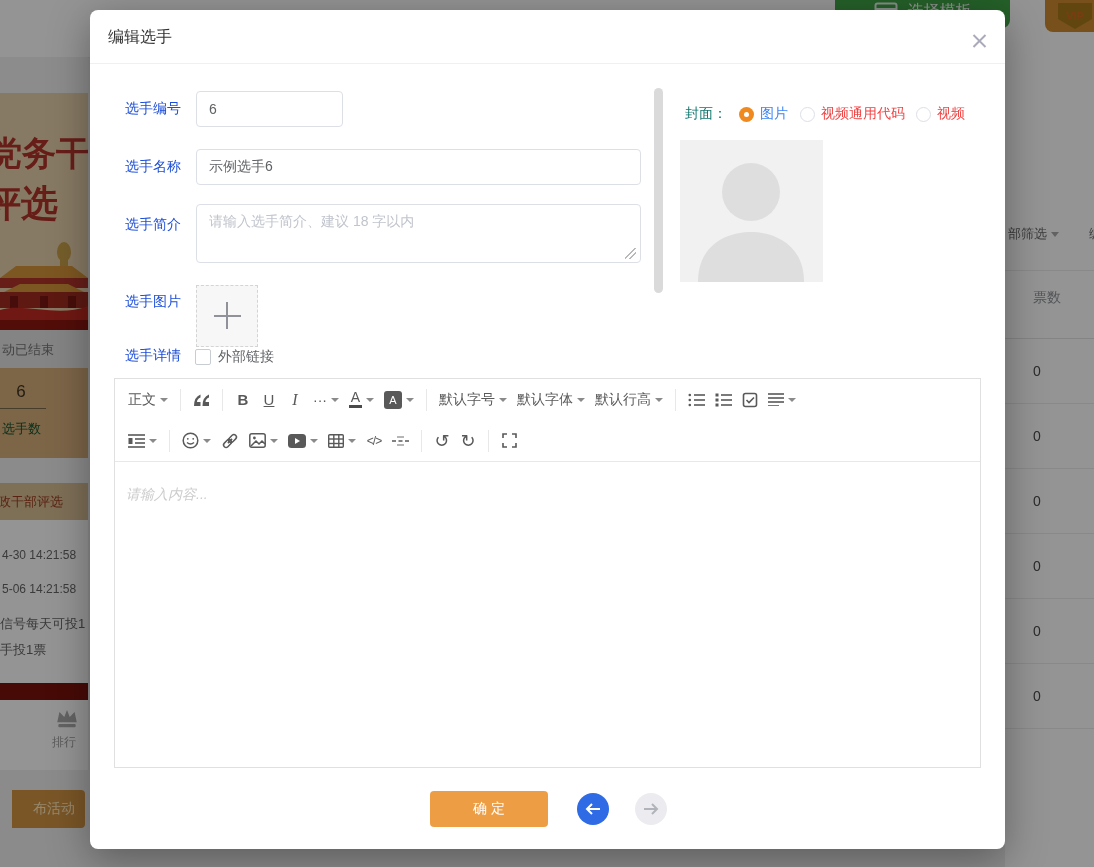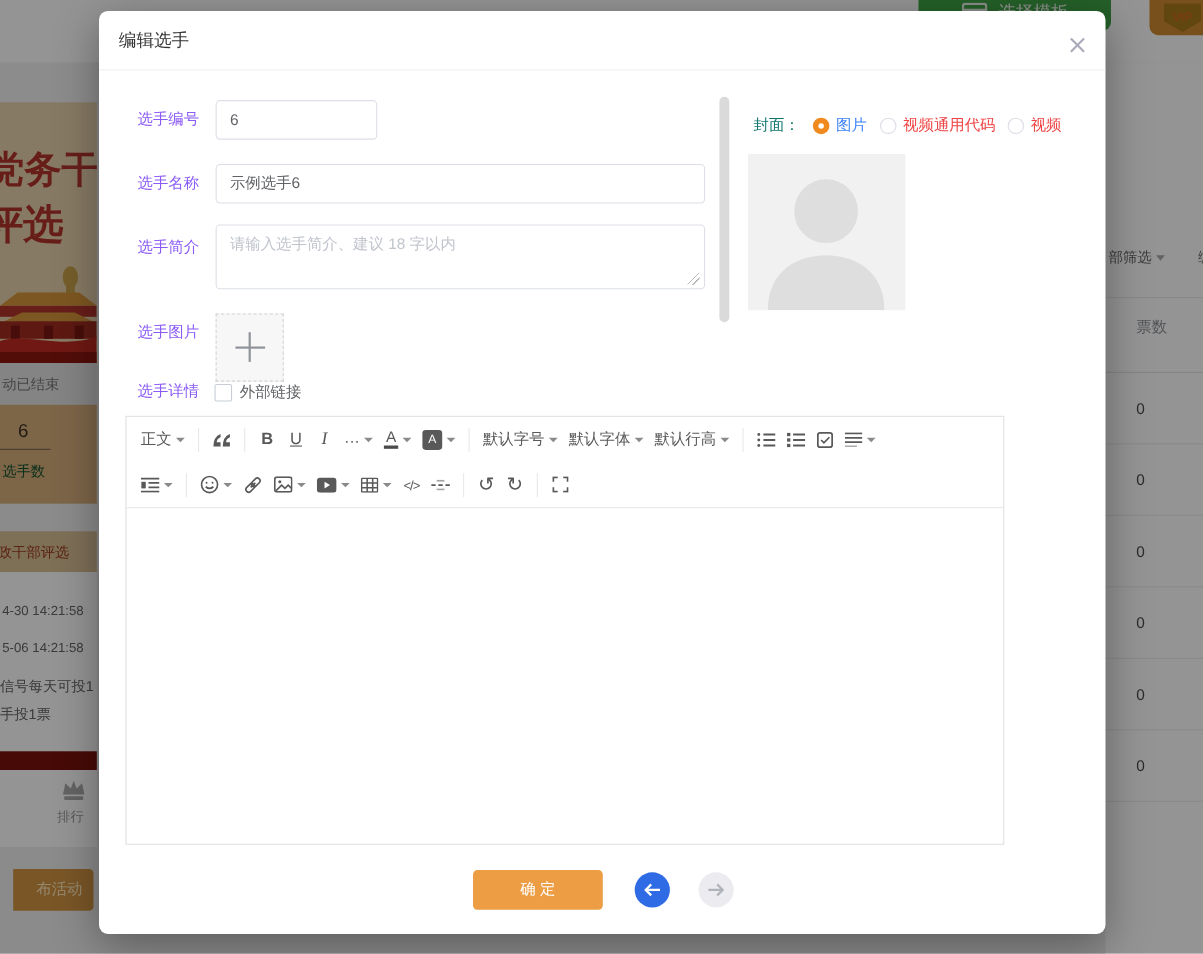--- a/index.html
+++ b/index.html
@@ -59,21 +59,21 @@
   
   .modal{position:absolute;left:90px;top:10px;width:915px;height:839px;background:#fff;border-radius:8px;z-index:10;
     box-shadow:0 10px 40px rgba(0,0,0,0.35);}
   .m-title{position:absolute;left:18px;top:17px;font-size:16px;color:#333;}
   .m-close{position:absolute;right:14px;top:20px;width:22px;height:22px;background:none;border:none;cursor:pointer;padding:0;}
   .m-close i{position:absolute;left:2px;top:10px;width:17px;height:2px;background:#aab;display:block;}
   .m-close i:first-child{transform:rotate(45deg);}
   .m-close i:last-child{transform:rotate(-45deg);}
   .m-divider{position:absolute;left:0;top:53px;width:915px;height:1px;background:#f0f0f0;}
 
-  .f-label{position:absolute;font-size:14px;color:#8b5cf6;}
+  .f-label{position:absolute;font-size:14px;color:#1d4ed8;}
   .f-input{position:absolute;border:1px solid #dcdfe6;border-radius:4px;font-size:14px;color:#606266;padding:0 12px;font-family:inherit;box-sizing:border-box;}
   .f-input::placeholder,.f-area::placeholder{color:#c0c4cc;}
   .f-area{position:absolute;border:1px solid #dcdfe6;border-radius:4px;font-size:14px;color:#606266;padding:8px 12px;font-family:inherit;box-sizing:border-box;resize:none;}
   .area-grip{position:absolute;left:535px;top:238px;width:11px;height:11px;pointer-events:none;
     background:linear-gradient(135deg,transparent 45%,#b9b9b9 45%,#b9b9b9 52%,transparent 52%,transparent 68%,#b9b9b9 68%,#b9b9b9 75%,transparent 75%);}
   .upload-box{position:absolute;left:106px;top:275px;width:62px;height:62px;background:#f7f7f7;border:1px dashed #d4d4d4;box-sizing:border-box;cursor:pointer;}
   .plus-h{position:absolute;left:17px;top:29px;width:27px;height:2px;background:#8f9399;}
   .plus-v{position:absolute;left:29px;top:16px;width:2px;height:27px;background:#8f9399;}
   .chk{position:absolute;left:105px;top:339px;width:14px;height:14px;border:1px solid #c8cdd4;border-radius:2px;background:#fff;cursor:pointer;}
   .chk-label{position:absolute;left:128px;top:338px;font-size:14px;color:#606266;}
@@ -83,21 +83,21 @@
   .cover-label{position:absolute;left:595px;top:95px;font-size:14px;color:#0f766e;}
   .cover-opt{position:absolute;top:95px;display:flex;align-items:center;gap:6px;cursor:pointer;}
   .radio{width:15px;height:15px;border-radius:50%;border:1px solid #dcdfe6;background:#fff;box-sizing:border-box;position:relative;}
   .cover-opt.sel .radio{border:none;background:#f08a1f;}
   .cover-opt.sel .radio::after{content:"";position:absolute;left:5px;top:5px;width:5px;height:5px;border-radius:50%;background:#fff;}
   .opt-label{font-size:14px;color:#ef4444;white-space:nowrap;}
   .cover-opt.sel .opt-label{color:#3b82f6;}
   .avatar{position:absolute;left:590px;top:130px;width:143px;height:142px;background:#f1f1f1;overflow:hidden;}
 
   
-  .editor{position:absolute;left:24px;top:368px;width:799px;height:390px;border:1px solid #e0e0e0;box-sizing:border-box;background:#fff;}
+  .editor{position:absolute;left:24px;top:368px;width:867px;height:390px;border:1px solid #e0e0e0;box-sizing:border-box;background:#fff;}
   .tb-row{display:flex;align-items:center;height:41px;padding:0 8px;}
   .toolbar{border-bottom:1px solid #e8e8e8;}
   .tb{min-width:26px;height:28px;display:flex;align-items:center;justify-content:center;padding:0 5px;color:#595959;font-size:14px;
     background:none;border:none;cursor:pointer;gap:4px;font-family:inherit;border-radius:3px;}
   .sep{width:1px;height:22px;background:#e8e8e8;margin:0 7px;}
   .car{width:0;height:0;border-left:4px solid transparent;border-right:4px solid transparent;border-top:4px solid #8a8a8a;}
   .g-bold{font-weight:bold;font-size:15px;}
   .g-under{text-decoration:underline;font-size:15px;}
   .g-italic{font-style:italic;font-family:"Liberation Serif","DejaVu Serif",serif;font-size:16px;}
   .g-colorA{display:inline-flex;flex-direction:column;align-items:center;line-height:13px;font-size:14px;}
@@ -417,20 +417,23 @@
           <button class="tb">
             <svg width="15" height="15" viewBox="0 0 15 15" fill="none" stroke="#595959" stroke-width="1.6">
                 <polyline points="1,5 1,1 5,1"></polyline>
                 <polyline points="10,1 14,1 14,5"></polyline>
                 <polyline points="14,10 14,14 10,14"></polyline>
                 <polyline points="5,14 1,14 1,10"></polyline>
               </svg>
           </button>
         </div>
       </div>
+      <div class="ed-body">
+        <div class="ed-ph">请输入内容...</div>
+      </div>
     </div>
 
     <button class="confirm-btn">确 定</button>
     <button class="nav-circle nav-prev">
       <svg width="18" height="14" viewBox="0 0 18 14" fill="none" stroke="#fff" stroke-width="2">
           <line x1="16" y1="7" x2="3" y2="7"></line>
           <polyline points="8,2 3,7 8,12"></polyline>
         </svg>
     </button>
     <button class="nav-circle nav-next">

